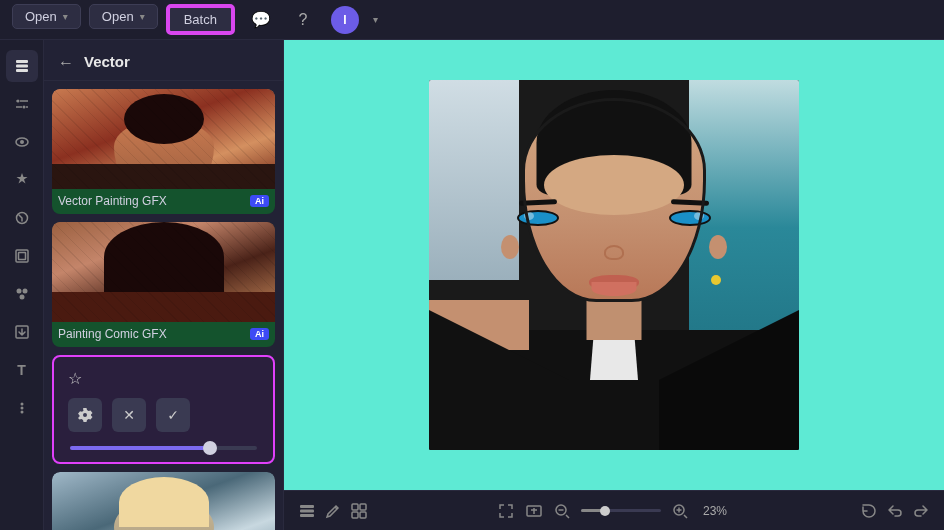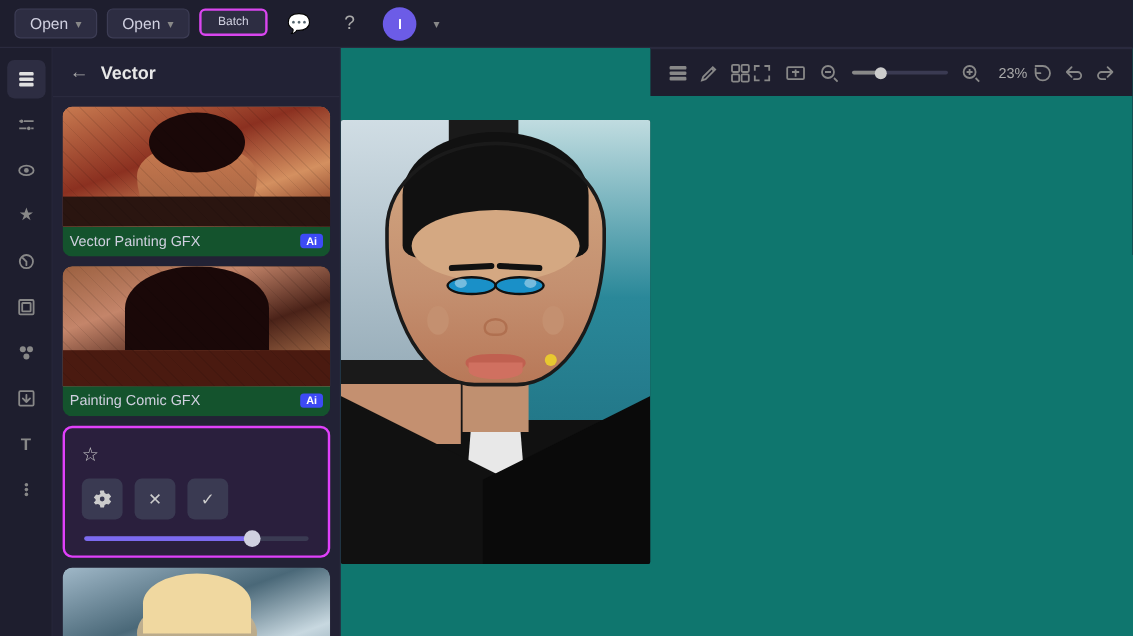--- a/index.html
+++ b/index.html
@@ -61,25 +61,25 @@
       padding: 4px 12px;
       border-radius: 5px;
       font-size: 13px;
       cursor: pointer;
       display: flex;
       align-items: center;
       gap: 6px;
     }
     .btn-simple {
       background: #2d2d42;
-      border: 2px solid #d946ef;
+      border: 4px solid #d946ef;
       color: #d0d0e0;
       padding: 4px 14px;
       border-radius: 5px;
-      font-size: 10px;
+      font-size: 13px;
       cursor: pointer;
     }
     .topbar-right {
       display: flex;
       align-items: center;
       gap: 14px;
     }
     .icon-btn {
       width: 28px;
       height: 28px;
@@ -299,23 +299,23 @@
         transparent,
         transparent 8px,
         rgba(0,0,0,0.08) 8px,
         rgba(0,0,0,0.08) 9px
       );
     }
 
     
     .canvas-area {
       flex: 1;
-      background: #0f766e;
-      display: flex;
-      flex-direction: row;
+      background: #5eead4;
+      display: flex;
+      flex-direction: column;
       overflow: hidden;
     }
     .canvas-workspace {
       flex: 1;
       display: flex;
       align-items: center;
       justify-content: center;
       overflow: hidden;
       position: relative;
     }

